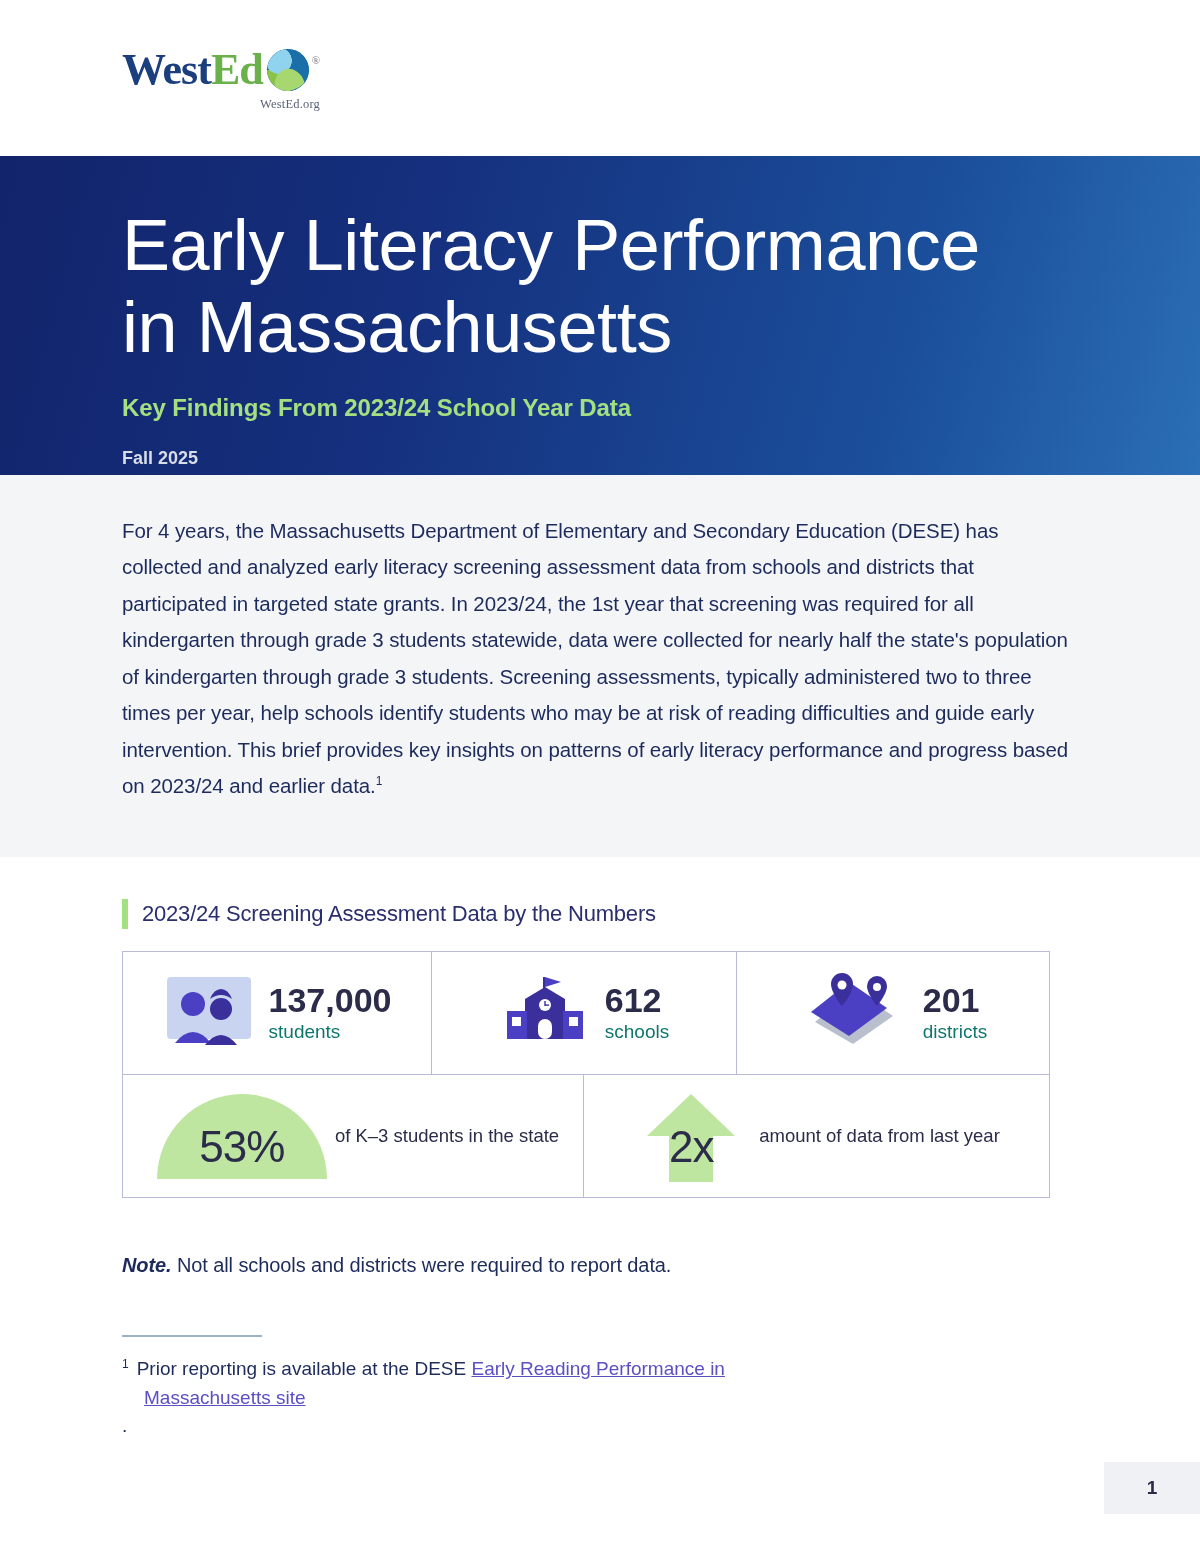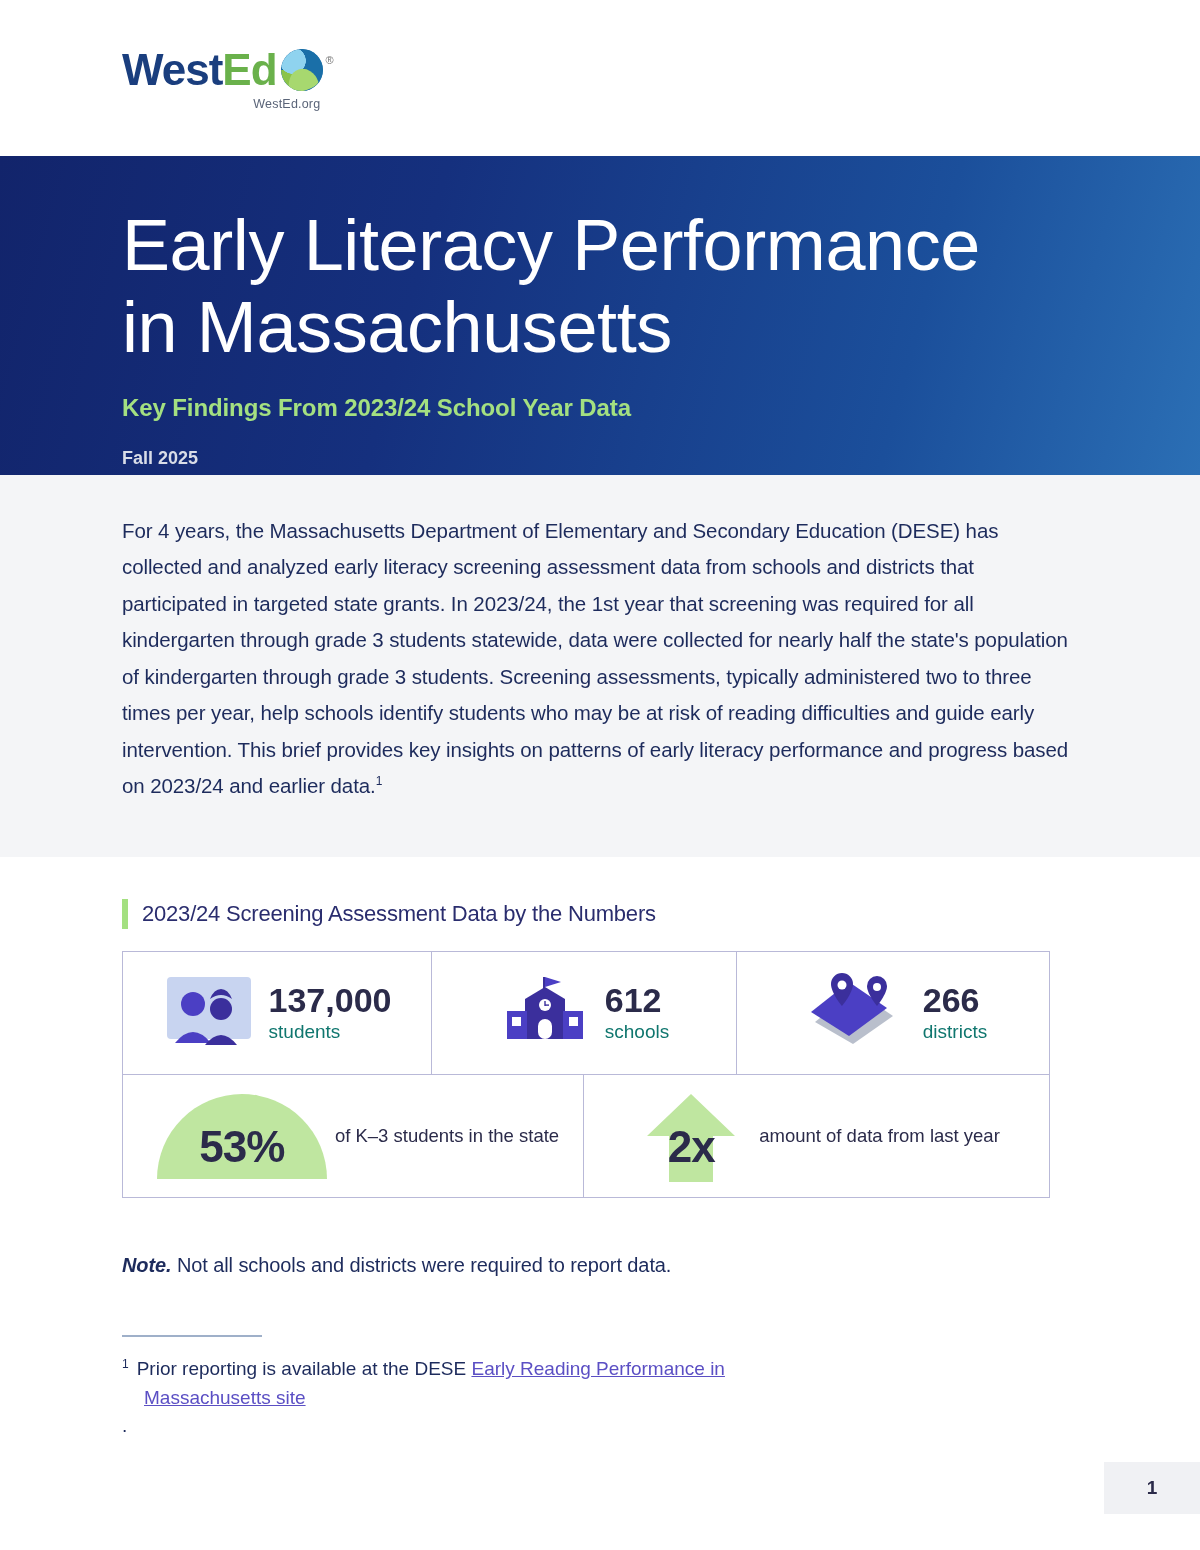--- a/index.html
+++ b/index.html
@@ -21,21 +21,22 @@
     height: 156px;
     background: #ffffff;
     position: relative;
   }
   .logo-wrap {
     position: absolute;
     left: 122px;
     top: 48px;
     display: flex;
     flex-direction: column;
-    align-items: center;
+    align-items: flex-end;
+    font-family: Liberation Serif, serif;
   }
   .logo-main {
     display: flex;
     align-items: center;
   }
   .logo-text {
     font-size: 44px;
     font-weight: 700;
     letter-spacing: -1px;
     line-height: 1;
@@ -190,21 +191,21 @@
   }
   .stat-label {
     font-size: 19px;
     color: #0f766e;
     margin-top: 4px;
   }
   .stat-txtblock { display: flex; flex-direction: column; }
 
   .big-pct {
     font-size: 44px;
-    font-weight: 700;
+    font-weight: 400;
     color: #2b2b4a;
     letter-spacing: -1px;
   }
   .big-lbl {
     font-size: 18.5px;
     color: #2b2b4a;
   }
 
   .arc-wrap { position: relative; width: 170px; height: 84px; display:flex; align-items:flex-end; justify-content:center;}
   .arc {
@@ -349,21 +350,21 @@
           <svg width="112" height="78" viewBox="0 0 112 78">
             <path d="M18 50 L58 18 L96 44 L56 72 z" fill="#b9bfcc"></path>
             <path d="M14 40 L52 10 L90 36 L52 64 z" fill="#4b3fc4"></path>
             <path d="M34 12 a11 11 0 0 1 22 0 c0 9 -11 22 -11 22 s-11 -13 -11 -22z" fill="#3b2f9c"></path>
             <circle cx="45" cy="13" r="4.5" fill="#ffffff"></circle>
             <path d="M70 14 a10 10 0 0 1 20 0 c0 8 -10 20 -10 20 s-10 -12 -10 -20z" fill="#3b2f9c"></path>
             <circle cx="80" cy="15" r="4" fill="#ffffff"></circle>
           </svg>
         </span>
         <div class="stat-txtblock">
-          <div class="stat-num">266</div>
+          <div class="stat-num">201</div>
           <div class="stat-label">districts</div>
         </div>
       </div>
     </div>
 
     <div class="stats-row bottom">
       <div class="cell b1">
         <div class="arc-wrap">
           <div class="arc"></div>
           <div class="arc-text big-pct">53%</div>

